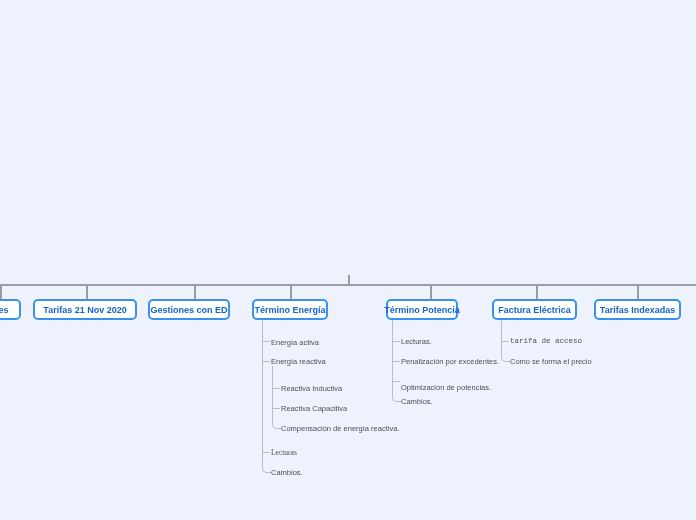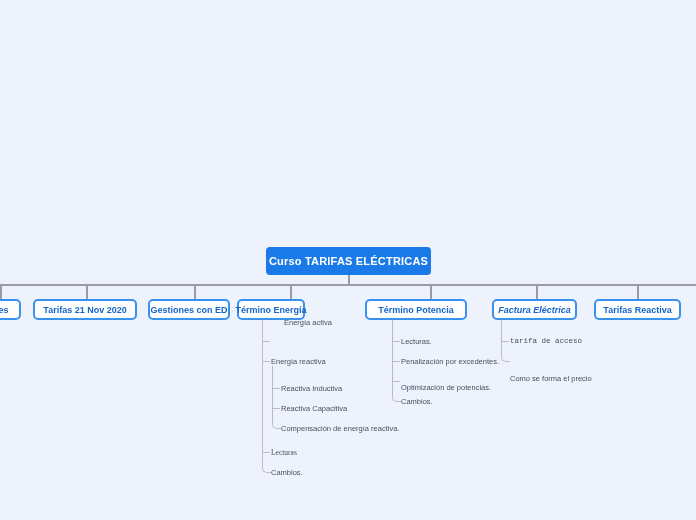--- a/index.html
+++ b/index.html
@@ -113,23 +113,20 @@
     border-bottom-left-radius: 5px;
   }
 </style>
 </head>
 <body>
 
 <div id="canvas">
 
   <div class="bus-line"></div>
 
-  <div class="root-node">
-    <span>Curso TARIFAS ELÉCTRICAS</span>
-  </div>
   <div class="root-stub"></div>
 
   <div class="drop-stub" style="left:0px;"></div>
   <div class="drop-stub" style="left:86px;"></div>
   <div class="drop-stub" style="left:194px;"></div>
   <div class="drop-stub" style="left:290px;"></div>
   <div class="drop-stub" style="left:430px;"></div>
   <div class="drop-stub" style="left:536px;"></div>
   <div class="drop-stub" style="left:637px;"></div>
 
@@ -138,44 +135,44 @@
   </div>
 
   <div class="branch-node" style="left:33px; width:104px;">
     <span>Tarifas 21 Nov 2020</span>
   </div>
 
   <div class="branch-node" style="left:148px; width:82px;">
     <span>Gestiones con ED</span>
   </div>
 
-  <div class="branch-node" style="left:237px; width:68px;">
+  <div class="branch-node" style="left:252px; width:76px;">
     <span>Término Energía</span>
   </div>
 
-  <div class="branch-node" style="left:365px; width:102px;">
+  <div class="branch-node" style="left:386px; width:72px;">
     <span>Término Potencia</span>
   </div>
 
-  <div class="branch-node" style="left:492px; width:85px;font-style:italic;">
+  <div class="branch-node" style="left:492px; width:85px;">
     <span>Factura Eléctrica</span>
   </div>
 
   <div class="branch-node" style="left:594px; width:87px;">
-    <span>Tarifas Reactiva</span>
+    <span>Tarifas Indexadas</span>
   </div>
 
   <div class="subtree">
 
     <div class="sub-dropline" style="left:262px; top:320px; height:18px;"></div>
 
     <div class="spine-curve" style="left:262px; top:338px; width:8px; height:134px;"></div>
 
     <div class="tick" style="left:262px; top:341px; width:8px;"></div>
-    <div class="sub-label" style="left:271px; top:318px;margin-left:13px;">Energía activa</div>
+    <div class="sub-label" style="left:271px; top:338px;">Energía activa</div>
 
     <div class="tick" style="left:262px; top:361px; width:8px;"></div>
     <div class="sub-label" style="left:271px; top:357px;">Energía reactiva</div>
 
     <div class="sub-label" style="left:271px; top:448px;font-family:Liberation Serif, serif;">Lecturas</div>
     <div class="tick" style="left:262px; top:452px; width:8px;"></div>
 
     <div class="sub-label" style="left:271px; top:468px;">Cambios.</div>
 
     <div class="sub-dropline" style="left:272px; top:366px; height:6px;"></div>
@@ -206,16 +203,16 @@
     <div class="sub-label" style="left:401px; top:397px;">Cambios.</div>
   </div>
 
   <div class="subtree">
     <div class="sub-dropline" style="left:501px; top:320px; height:18px;"></div>
     <div class="spine-curve" style="left:501px; top:338px; width:8px; height:23px;"></div>
 
     <div class="tick" style="left:501px; top:341px; width:8px;"></div>
     <div class="sub-label" style="left:510px; top:337px;font-family:Liberation Mono, monospace;">tarifa de acceso</div>
 
-    <div class="sub-label" style="left:510px; top:374px;">Como se forma el precio</div>
+    <div class="sub-label" style="left:510px; top:357px;">Como se forma el precio</div>
   </div>
 
 </div>
 
 </body></html>

